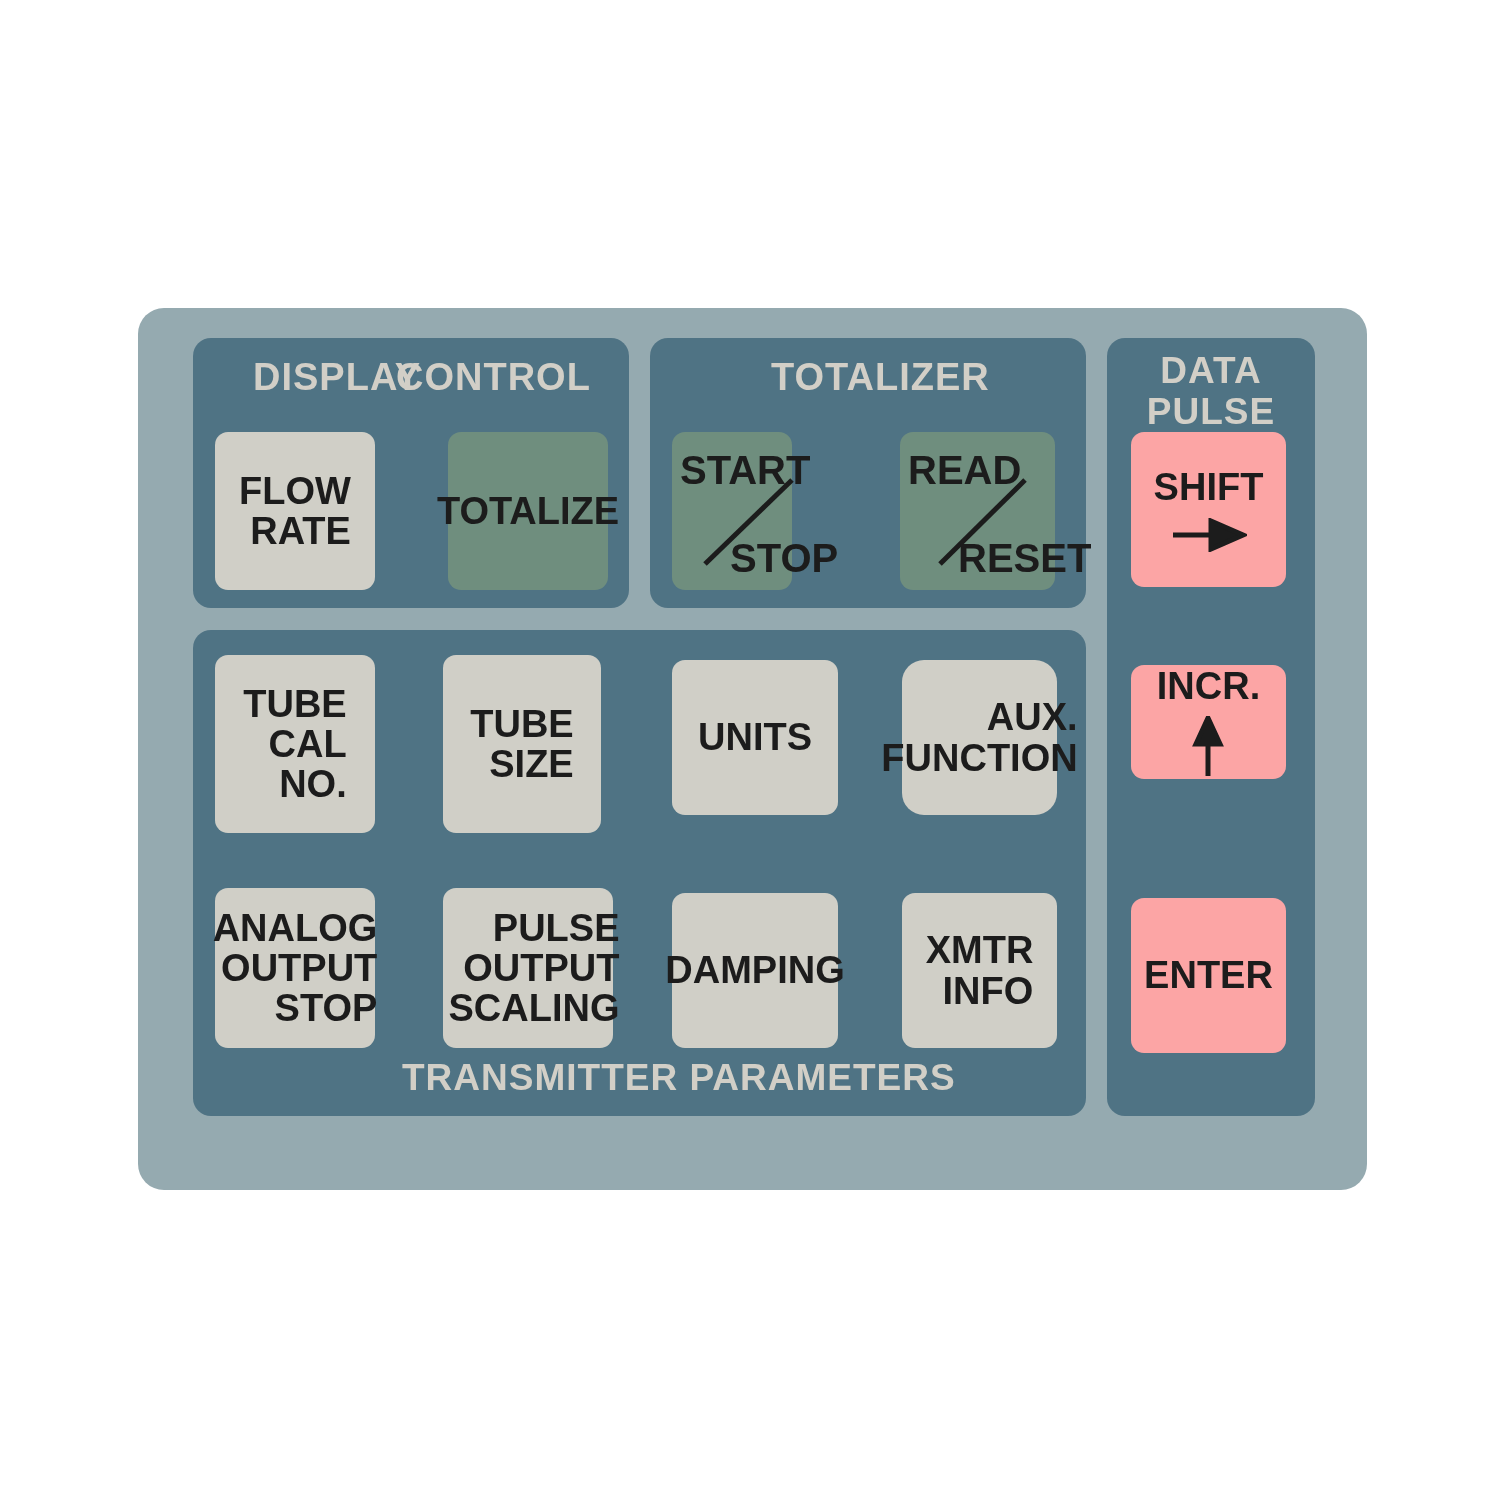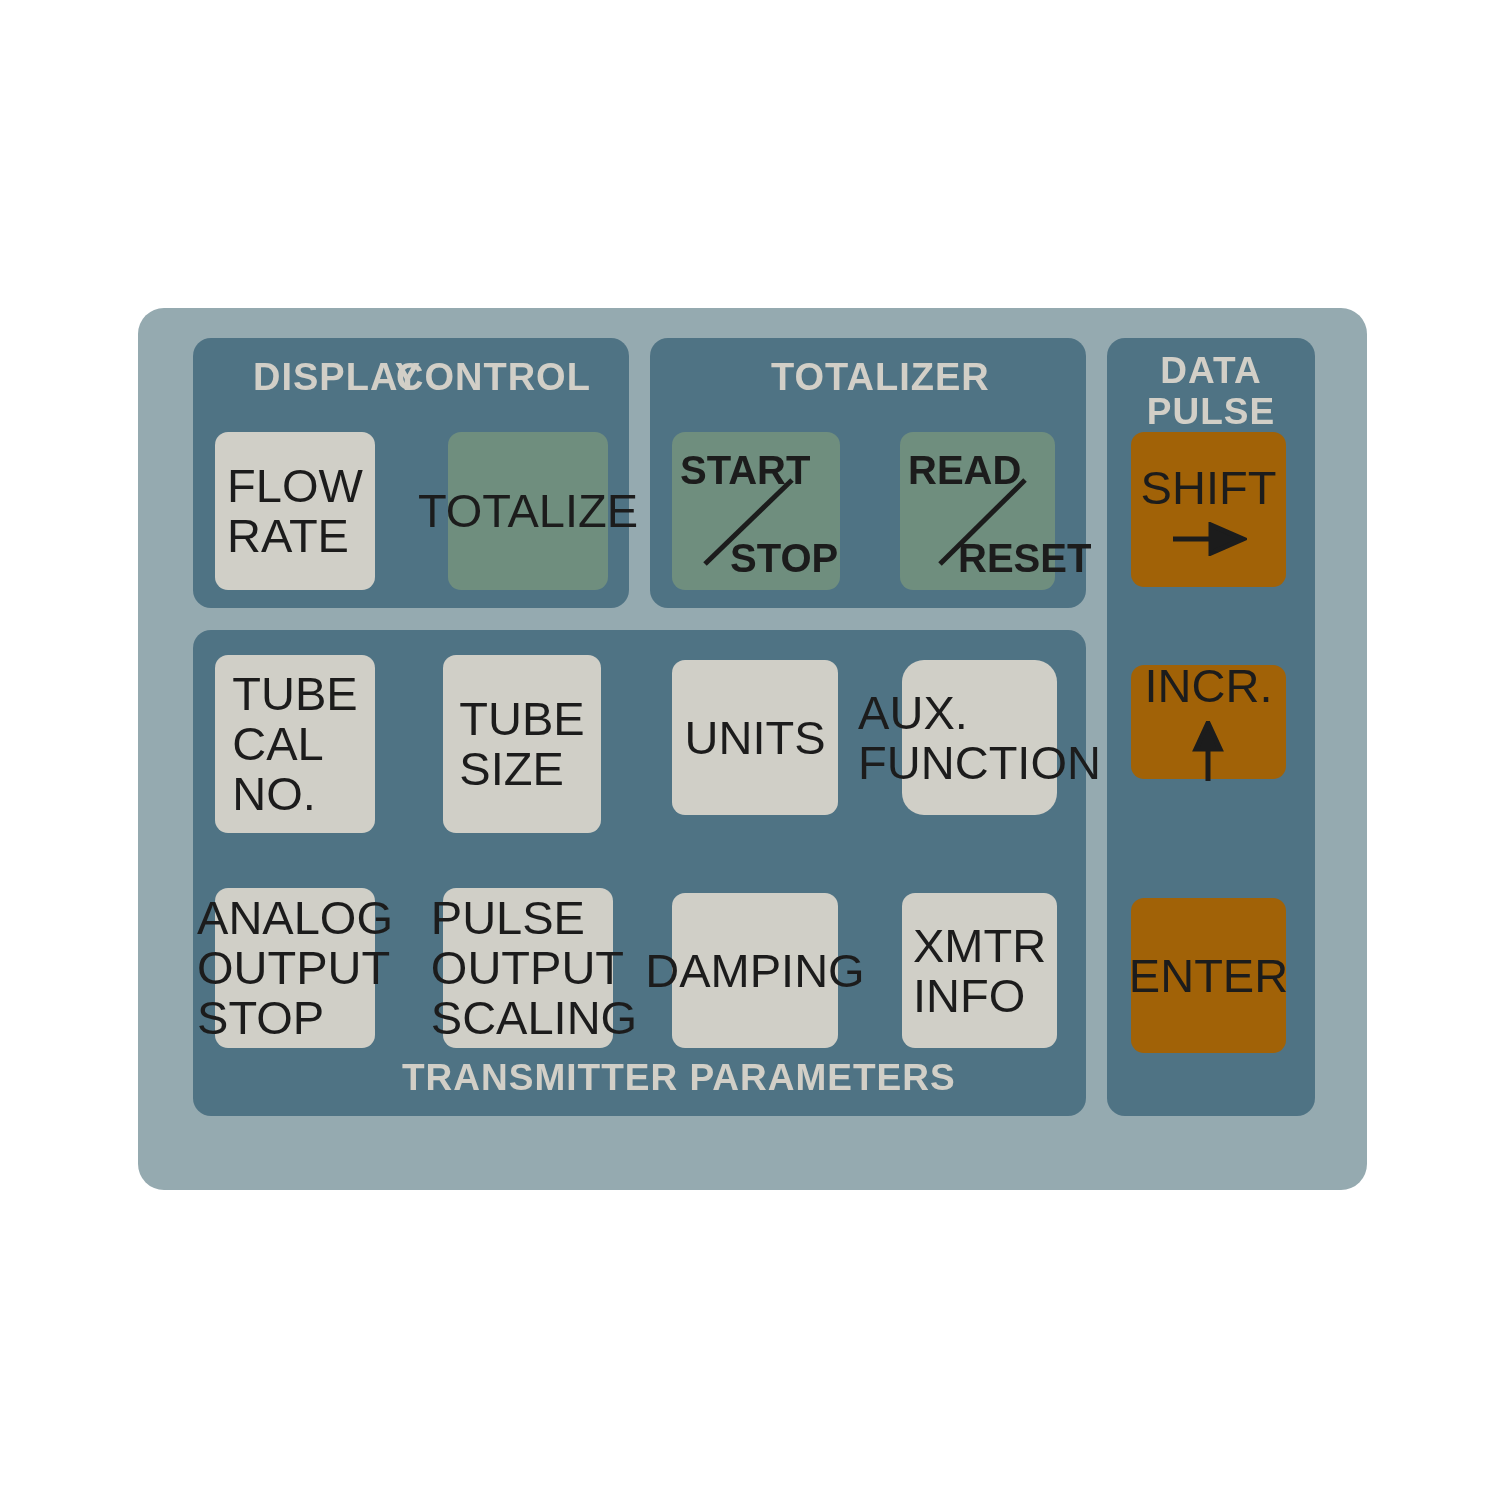--- a/index.html
+++ b/index.html
@@ -70,37 +70,37 @@
   
   .key {
     position: absolute;
     border-radius: 13px;
     display: flex;
     align-items: center;
     justify-content: center;
   }
   .key-label {
     color: #1c1c1c;
-    font-weight: normal;
-    font-size: 47px;
+    font-weight: bold;
+    font-size: 38px;
     line-height: 1.06;
-    text-align: left;
+    text-align: right;
     white-space: nowrap;
     letter-spacing: 0px;
   }
   .key-gray  { background: #d0cfc7; }
   .key-green { background: #6f8e7e; }
-  .key-red   { background: #a16207; }
+  .key-red   { background: #fca5a5; }
 
   
   .k-flowrate  { left: 215px; top: 432px; width: 160px; height: 158px; }
   .k-totalize  { left: 448px; top: 432px; width: 160px; height: 158px; }
 
   
-  .k-startstop { left: 672px; top: 432px; width: 168px; height: 158px; }
+  .k-startstop { left: 672px; top: 432px; width: 120px; height: 158px; }
   .k-readreset { left: 900px; top: 432px; width: 155px; height: 158px; }
 
   .slashkey { position: absolute; }
   .slashkey .top-word,
   .slashkey .bottom-word {
     position: absolute;
     color: #1c1c1c;
     font-weight: bold;
     font-size: 40px;
     white-space: nowrap;

